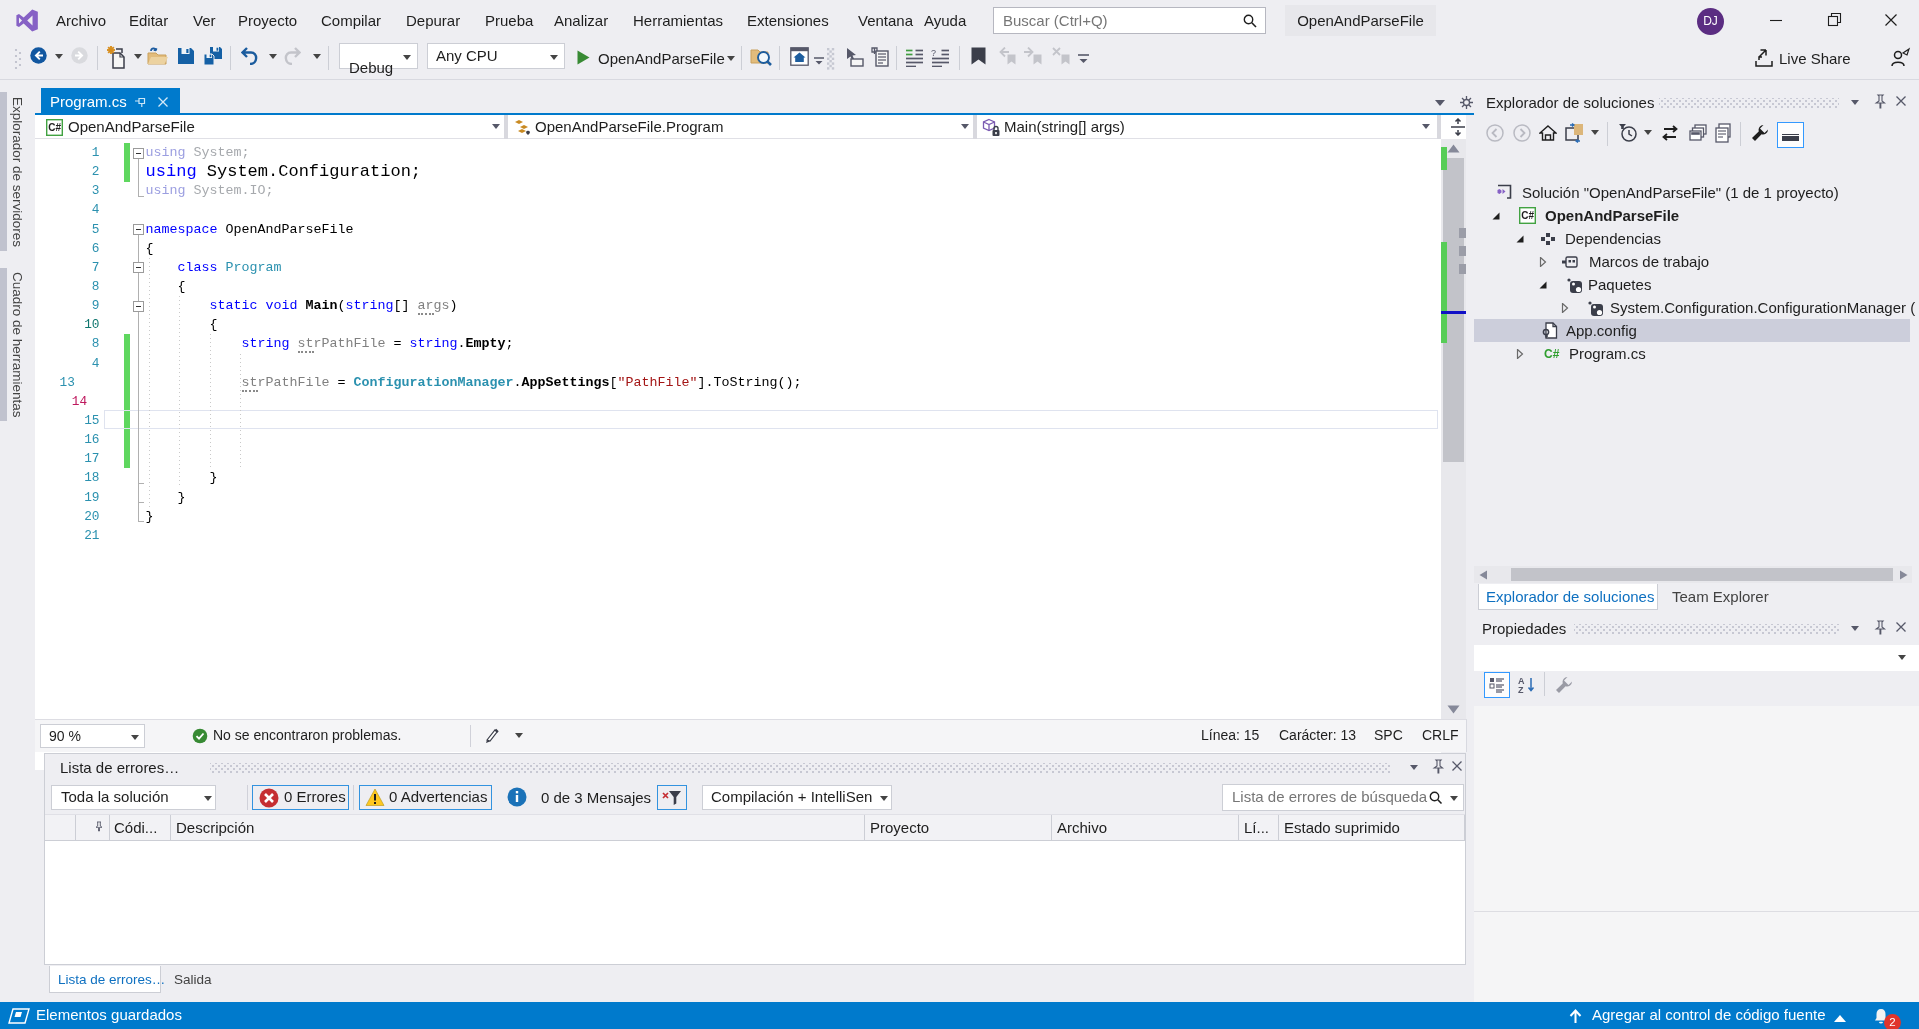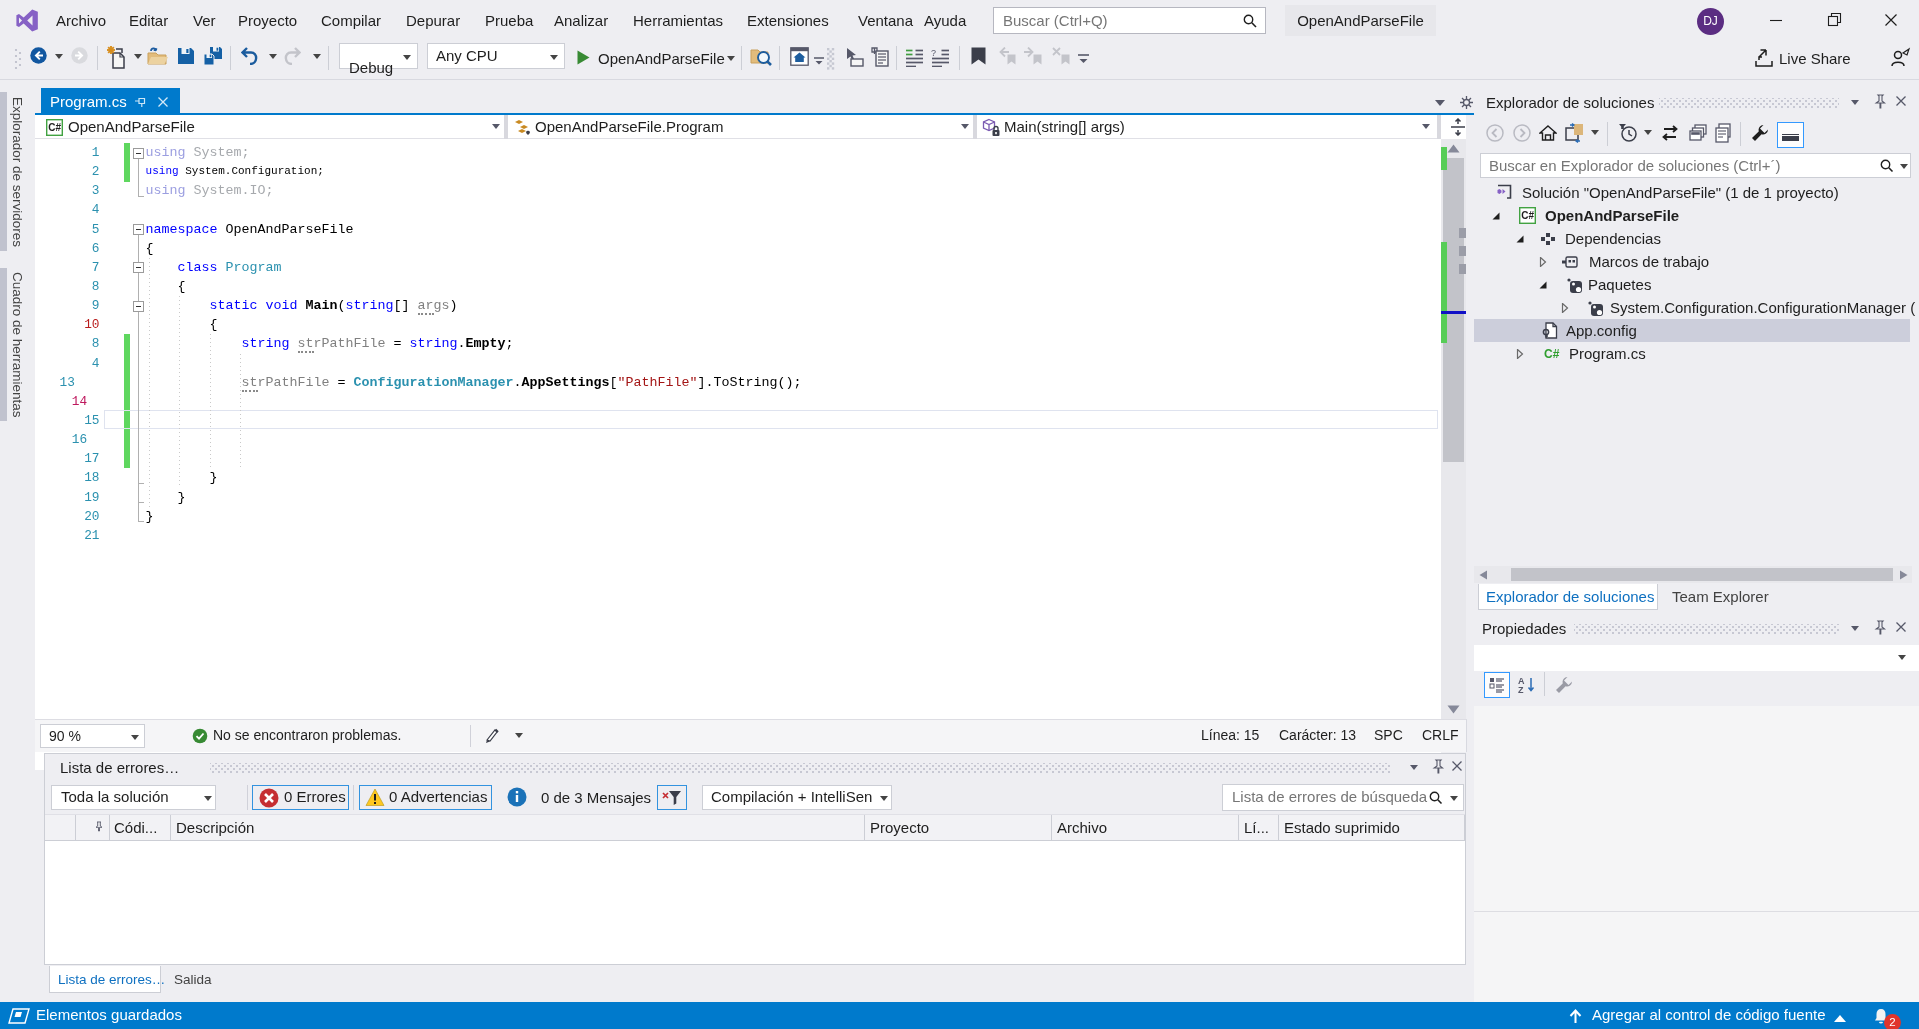--- a/index.html
+++ b/index.html
@@ -313,27 +313,27 @@
   <div class="a" id="codearea" style="left:0;top:51px;width:1406px;height:631px;background:#fff">
       <div class="a mono" style="left:24.5px;top:4.00px;width:40px;text-align:right;color:#2b91af;font-size:12.8px;line-height:19.14px">1</div>
       <div class="a mono" style="left:24.5px;top:23.14px;width:40px;text-align:right;color:#2b91af;font-size:12.8px;line-height:19.14px">2</div>
       <div class="a mono" style="left:24.5px;top:42.28px;width:40px;text-align:right;color:#2b91af;font-size:12.8px;line-height:19.14px">3</div>
       <div class="a mono" style="left:24.5px;top:61.42px;width:40px;text-align:right;color:#2b91af;font-size:12.8px;line-height:19.14px">4</div>
       <div class="a mono" style="left:24.5px;top:80.56px;width:40px;text-align:right;color:#2b91af;font-size:12.8px;line-height:19.14px">5</div>
       <div class="a mono" style="left:24.5px;top:99.70px;width:40px;text-align:right;color:#2b91af;font-size:12.8px;line-height:19.14px">6</div>
       <div class="a mono" style="left:24.5px;top:118.84px;width:40px;text-align:right;color:#2b91af;font-size:12.8px;line-height:19.14px">7</div>
       <div class="a mono" style="left:24.5px;top:137.98px;width:40px;text-align:right;color:#2b91af;font-size:12.8px;line-height:19.14px">8</div>
       <div class="a mono" style="left:24.5px;top:157.12px;width:40px;text-align:right;color:#2b91af;font-size:12.8px;line-height:19.14px">9</div>
-      <div class="a mono" style="left:24.5px;top:176.26px;width:40px;text-align:right;color:#b91c1c;font-size:12.8px;line-height:19.14px">10</div>
+      <div class="a mono" style="left:24.5px;top:176.26px;width:40px;text-align:right;color:#0f766e;font-size:12.8px;line-height:19.14px">10</div>
       <div class="a mono" style="left:24.5px;top:195.40px;width:40px;text-align:right;color:#2b91af;font-size:12.8px;line-height:19.14px">8</div>
       <div class="a mono" style="left:24.5px;top:214.54px;width:40px;text-align:right;color:#2b91af;font-size:12.8px;line-height:19.14px">4</div>
       <div class="a mono" style="left:24.5px;top:233.68px;width:40px;text-align:left;color:#2b91af;font-size:12.8px;line-height:19.14px">13</div>
       <div class="a mono" style="left:24.5px;top:252.82px;width:40px;text-align:center;color:#be185d;font-size:12.8px;line-height:19.14px">14</div>
       <div class="a mono" style="left:24.5px;top:271.96px;width:40px;text-align:right;color:#2b91af;font-size:12.8px;line-height:19.14px">15</div>
-      <div class="a mono" style="left:24.5px;top:291.10px;width:40px;text-align:center;color:#2b91af;font-size:12.8px;line-height:19.14px">16</div>
+      <div class="a mono" style="left:24.5px;top:291.10px;width:40px;text-align:right;color:#2b91af;font-size:12.8px;line-height:19.14px">16</div>
       <div class="a mono" style="left:24.5px;top:310.24px;width:40px;text-align:right;color:#2b91af;font-size:12.8px;line-height:19.14px">17</div>
       <div class="a mono" style="left:24.5px;top:329.38px;width:40px;text-align:right;color:#2b91af;font-size:12.8px;line-height:19.14px">18</div>
       <div class="a mono" style="left:24.5px;top:348.52px;width:40px;text-align:right;color:#2b91af;font-size:12.8px;line-height:19.14px">19</div>
       <div class="a mono" style="left:24.5px;top:367.66px;width:40px;text-align:right;color:#2b91af;font-size:12.8px;line-height:19.14px">20</div>
       <div class="a mono" style="left:24.5px;top:386.80px;width:40px;text-align:right;color:#2b91af;font-size:12.8px;line-height:19.14px">21</div>
       <div class="a" style="left:88.5px;top:4.3px;width:6.5px;height:38.3px;background:#5fd75f"></div>
       <div class="a" style="left:88.5px;top:195.4px;width:6.5px;height:133.7px;background:#5fd75f"></div>
       <div class="a" style="left:69px;top:271.3px;width:1334px;height:18.8px;border:1px solid #dfe3ef"></div>
       <div class="a" style="left:103px;top:19px;width:1px;height:38px;background:#b0b0b0"></div>
       <div class="a" style="left:103px;top:57px;width:6px;height:1px;background:#b0b0b0"></div>
@@ -353,21 +353,21 @@
         <div style="position:absolute;left:2px;top:4px;width:5px;height:1px;background:#333"></div>
       </div>
       <div class="a" style="left:98px;top:161.6px;width:11px;height:11px;border:1px solid #9b9b9b;background:#fff">
         <div style="position:absolute;left:2px;top:4px;width:5px;height:1px;background:#333"></div>
       </div>
       <div class="a" style="left:113.6px;top:119px;width:1px;height:249px;background:repeating-linear-gradient(to bottom,#c9c9c9 0 1px,transparent 1px 4px)"></div>
       <div class="a" style="left:144.1px;top:157px;width:1px;height:191px;background:repeating-linear-gradient(to bottom,#c9c9c9 0 1px,transparent 1px 4px)"></div>
       <div class="a" style="left:174.6px;top:195px;width:1px;height:134px;background:repeating-linear-gradient(to bottom,#c9c9c9 0 1px,transparent 1px 4px)"></div>
       <div class="a" style="left:205.1px;top:215px;width:1px;height:114px;background:repeating-linear-gradient(to bottom,#c9c9c9 0 1px,transparent 1px 4px)"></div>
       <div class="a mono" style="left:110.6px;top:4.00px;font-size:13.33px;line-height:19.14px;white-space:pre"><span style="color:#9b9ee0">using</span><span style="color:#a6a9ad"> System;</span></div>
-      <div class="a mono" style="left:110.6px;top:23.14px;font-size:11px;line-height:19.14px;white-space:pre"><span style="color:#0000ff">using</span><span style="color:#000"> System.Configuration;</span></div>
+      <div class="a mono" style="left:110.6px;top:23.14px;font-size:17px;line-height:19.14px;white-space:pre"><span style="color:#0000ff">using</span><span style="color:#000"> System.Configuration;</span></div>
       <div class="a mono" style="left:110.6px;top:42.28px;font-size:13.33px;line-height:19.14px;white-space:pre"><span style="color:#9b9ee0">using</span><span style="color:#a6a9ad"> System.IO;</span></div>
       <div class="a mono" style="left:110.6px;top:80.56px;font-size:13.33px;line-height:19.14px;white-space:pre"><span style="color:#0000ff">namespace</span><span style="color:#000"> OpenAndParseFile</span></div>
       <div class="a mono" style="left:110.6px;top:99.70px;font-size:13.33px;line-height:19.14px;white-space:pre"><span style="color:#000">{</span></div>
       <div class="a mono" style="left:110.6px;top:118.84px;font-size:13.33px;line-height:19.14px;white-space:pre"><span style="color:#000">    </span><span style="color:#0000ff">class</span><span style="color:#000"> </span><span style="color:#2b91af">Program</span></div>
       <div class="a mono" style="left:110.6px;top:137.98px;font-size:13.33px;line-height:19.14px;white-space:pre"><span style="color:#000">    {</span></div>
       <div class="a mono" style="left:110.6px;top:157.12px;font-size:13.33px;line-height:19.14px;white-space:pre"><span style="color:#000">        </span><span style="color:#0000ff">static</span><span style="color:#000"> </span><span style="color:#0000ff">void</span><span style="color:#000"> </span><span style="color:#000;font-weight:bold">Main</span><span style="color:#000">(</span><span style="color:#0000ff">string</span><span style="color:#000">[] </span><span style="color:#808080"><span style="border-bottom:2px dotted #8a8a8a">ar</span>gs</span><span style="color:#000">)</span></div>
       <div class="a mono" style="left:110.6px;top:176.26px;font-size:13.33px;line-height:19.14px;white-space:pre"><span style="color:#000">        {</span></div>
       <div class="a mono" style="left:110.6px;top:195.40px;font-size:13.33px;line-height:19.14px;white-space:pre"><span style="color:#000">            </span><span style="color:#0000ff">string</span><span style="color:#000"> </span><span style="color:#808080"><span style="border-bottom:2px dotted #8a8a8a">st</span>rPathFile</span><span style="color:#000"> = </span><span style="color:#0000ff">string</span><span style="color:#000">.</span><span style="color:#000;font-weight:bold">Empty</span><span style="color:#000">;</span></div>
       <div class="a mono" style="left:110.6px;top:233.68px;font-size:13.33px;line-height:19.14px;white-space:pre"><span style="color:#000">            </span><span style="color:#808080"><span style="border-bottom:2px dotted #8a8a8a">st</span>rPathFile</span><span style="color:#000"> = </span><span style="color:#2b91af;font-weight:bold">ConfigurationManager</span><span style="color:#000">.</span><span style="color:#000;font-weight:bold">AppSettings</span><span style="color:#000">[</span><span style="color:#a31515">"PathFile"</span><span style="color:#000">]</span><span style="color:#000">.ToString();</span></div>
       <div class="a mono" style="left:110.6px;top:329.38px;font-size:13.33px;line-height:19.14px;white-space:pre"><span style="color:#000">        }</span></div>
@@ -557,28 +557,20 @@
     </svg>
   <div class="sep" style="left:266px;top:34px;height:24px"></div>
   <svg class="a" style="left:276px;top:35px" width="20" height="20" viewBox="0 0 20 20">
       <path d="M13.5 2 A5 5 0 0 0 8.7 8.4 L2 15 L5 18 L11.6 11.3 A5 5 0 0 0 18 6.5 L14.5 10 L10 5.5 Z" fill="#1e1e1e"></path>
     </svg>
   <div class="a" style="left:303px;top:34px;width:27px;height:26px;background:#fdfdfd;border:1px solid #3399ff">
       <div class="a" style="left:4px;top:13px;width:17px;height:5px;background:#3b3e4a"></div>
       <div class="a" style="left:4px;top:11px;width:17px;height:1px;background:#3b3e4a"></div>
     </div>
 
-  <div class="a" style="left:6px;top:65px;width:431px;height:25px;background:#fff;border:1px solid #ccced5">
-    <span class="a" style="left:8px;top:3px;font-size:15px;color:#767676">Buscar en Explorador de soluciones (Ctrl+´)</span>
-    <svg class="a" style="left:398px;top:4px" width="16" height="16" viewBox="0 0 16 16">
-        <circle cx="6.5" cy="6.5" r="4.2" fill="none" stroke="#1e1e1e" stroke-width="1.4"></circle>
-        <line x1="9.8" y1="9.8" x2="13.5" y2="13.5" stroke="#1e1e1e" stroke-width="1.6"></line>
-      </svg>
-    <div class="dd" style="left:419px;top:10px"></div>
-  </div>
   <div class="a" id="soltree" style="left:0;top:93px;width:445px;height:190px">
       <div class="a" style="left:0;top:138px;width:436px;height:23px;background:#cccedb"></div>
       <svg class="a" style="left:17px;top:30px" width="10" height="10" viewBox="0 0 10 10">
         <path d="M8.5 1.5 V8.5 H1.5 Z" fill="#1e1e1e"></path>
       </svg>
       <svg class="a" style="left:41px;top:53px" width="10" height="10" viewBox="0 0 10 10">
         <path d="M8.5 1.5 V8.5 H1.5 Z" fill="#1e1e1e"></path>
       </svg>
       <svg class="a" style="left:64px;top:76px" width="10" height="10" viewBox="0 0 10 10">
         <path d="M2.5 0.5 L7.5 5 L2.5 9.5 Z" fill="none" stroke="#6a6a6a" stroke-width="1.2"></path>

